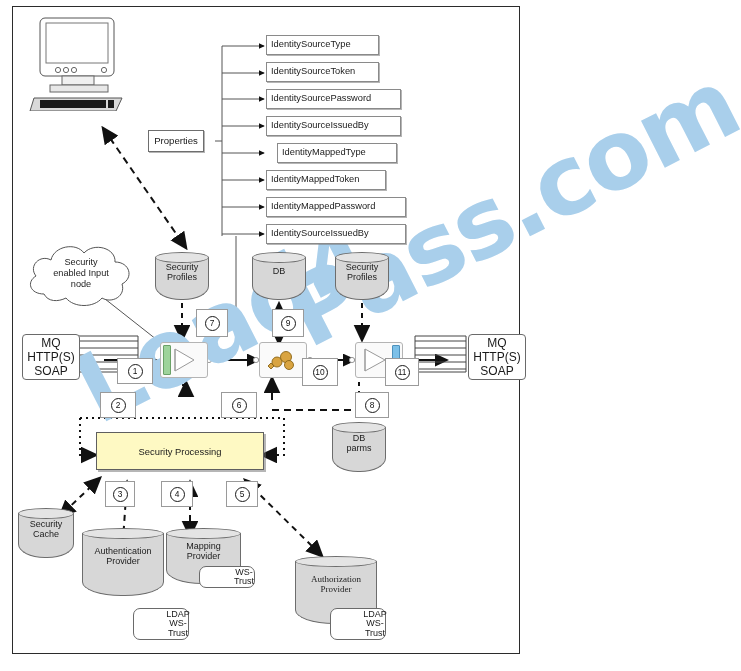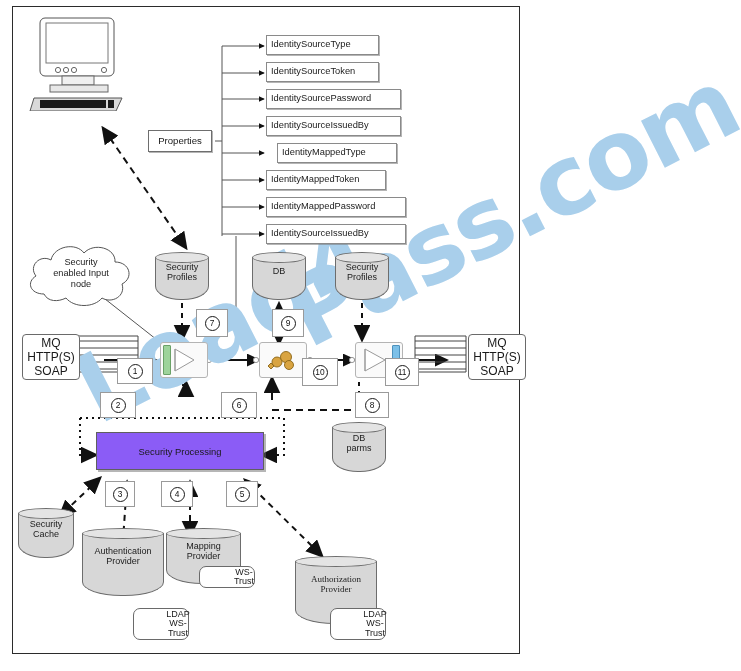--- a/index.html
+++ b/index.html
@@ -53,21 +53,21 @@
   .cloud{position:absolute;}
   .cloud .txt{position:absolute;left:0;right:0;top:50%;
               transform:translateY(-50%);text-align:center;font-size:9.2px;
               color:#1c1c1c;line-height:1.2;}
 
   
   .monitor{position:absolute;}
 
   
   .secproc{position:absolute;box-sizing:border-box;border:1px solid #5f5f5f;
-           background:#8b5cf6;box-shadow:2px 2px 0 rgba(110,110,110,.5);
+           background:#fef9c3;box-shadow:2px 2px 0 rgba(110,110,110,.5);
            display:flex;align-items:center;justify-content:center;
            font-size:9.4px;color:#1a1a1a;}
 
   
   .node{position:absolute;box-sizing:border-box;}
   .node .shell{position:absolute;left:0;top:0;right:0;bottom:0;
                border:1px solid #b4b4b4;background:#fafafa;border-radius:3px;}
   .node .bar{position:absolute;top:3px;bottom:3px;width:6px;border-radius:1px;}
   .bar.green{background:#9ed39b;border:1px solid #6aa167;left:3px;}
   .bar.blue{background:#7cc0e8;border:1px solid #4d92bd;right:3px;}
@@ -225,21 +225,21 @@
       <circle cx="46" cy="54" r="2.6" fill="#fff" stroke="#666"></circle>
       <circle cx="76" cy="54" r="2.6" fill="#fff" stroke="#666"></circle>
       <rect x="34" y="60" width="32" height="9" fill="#f0f0f0" stroke="#666"></rect>
       <rect x="22" y="69" width="58" height="7" fill="#e8e8e8" stroke="#666"></rect>
       <path d="M6,82 L94,82 L88,95 L2,95 z" fill="#d9d9d9" stroke="#555"></path>
       <rect x="12" y="84" width="66" height="8" fill="#1a1a1a"></rect>
       <rect x="80" y="84" width="6" height="8" fill="#1a1a1a"></rect>
     </svg>
   </div>
 
-  <div class="box properties-box" style="left:148px;top:130px;width:64px;height:22px;">Properties</div>
+  <div class="box properties-box" style="left:148px;top:130px;width:56px;height:22px;">Properties</div>
 
   <div class="box prop-box" style="left:266px;top:35px;width:113px;height:20px;">IdentitySourceType</div>
   <div class="box prop-box" style="left:266px;top:62px;width:113px;height:20px;">IdentitySourceToken</div>
   <div class="box prop-box" style="left:266px;top:89px;width:135px;height:20px;">IdentitySourcePassword</div>
   <div class="box prop-box" style="left:266px;top:116px;width:135px;height:20px;">IdentitySourceIssuedBy</div>
   <div class="box prop-box" style="left:277px;top:143px;width:120px;height:20px;">IdentityMappedType</div>
   <div class="box prop-box" style="left:266px;top:170px;width:120px;height:20px;">IdentityMappedToken</div>
   <div class="box prop-box" style="left:266px;top:197px;width:140px;height:20px;">IdentityMappedPassword</div>
   <div class="box prop-box" style="left:266px;top:224px;width:140px;height:20px;">IdentitySourceIssuedBy</div>
 

